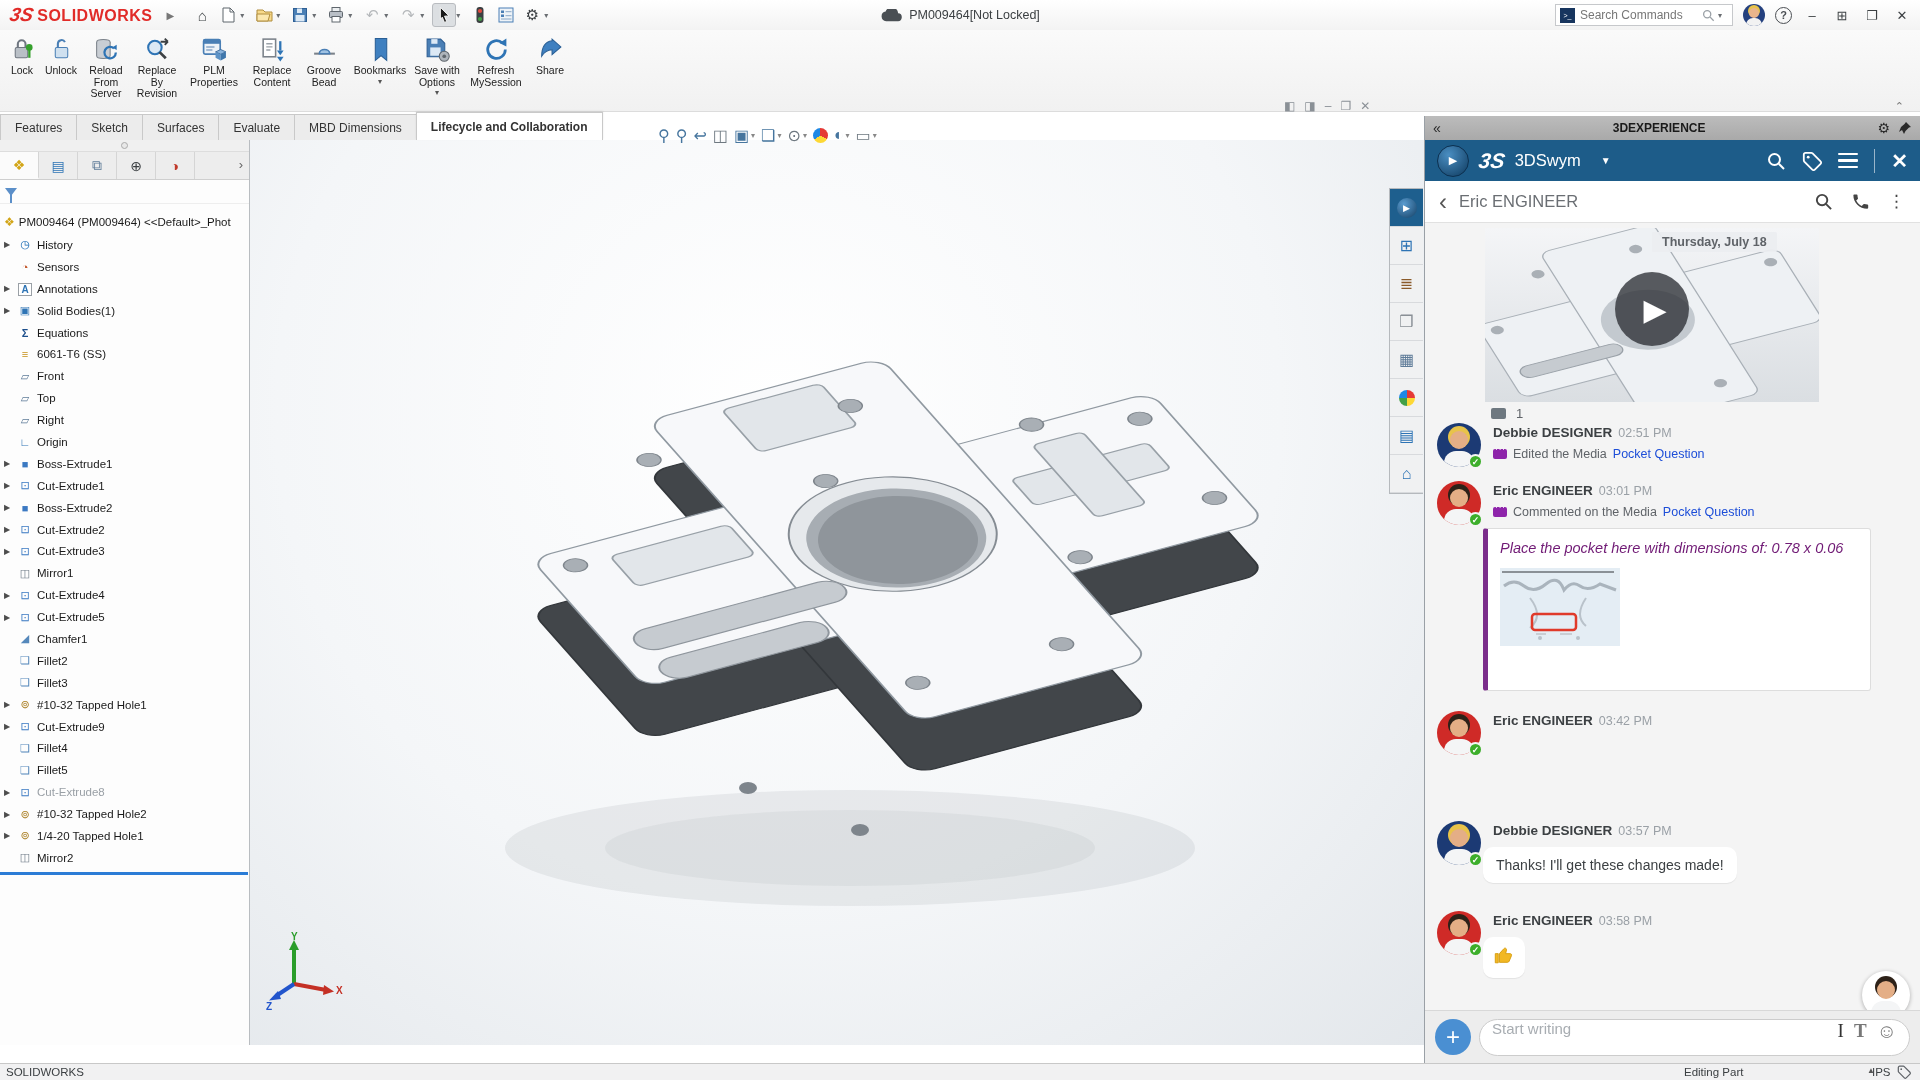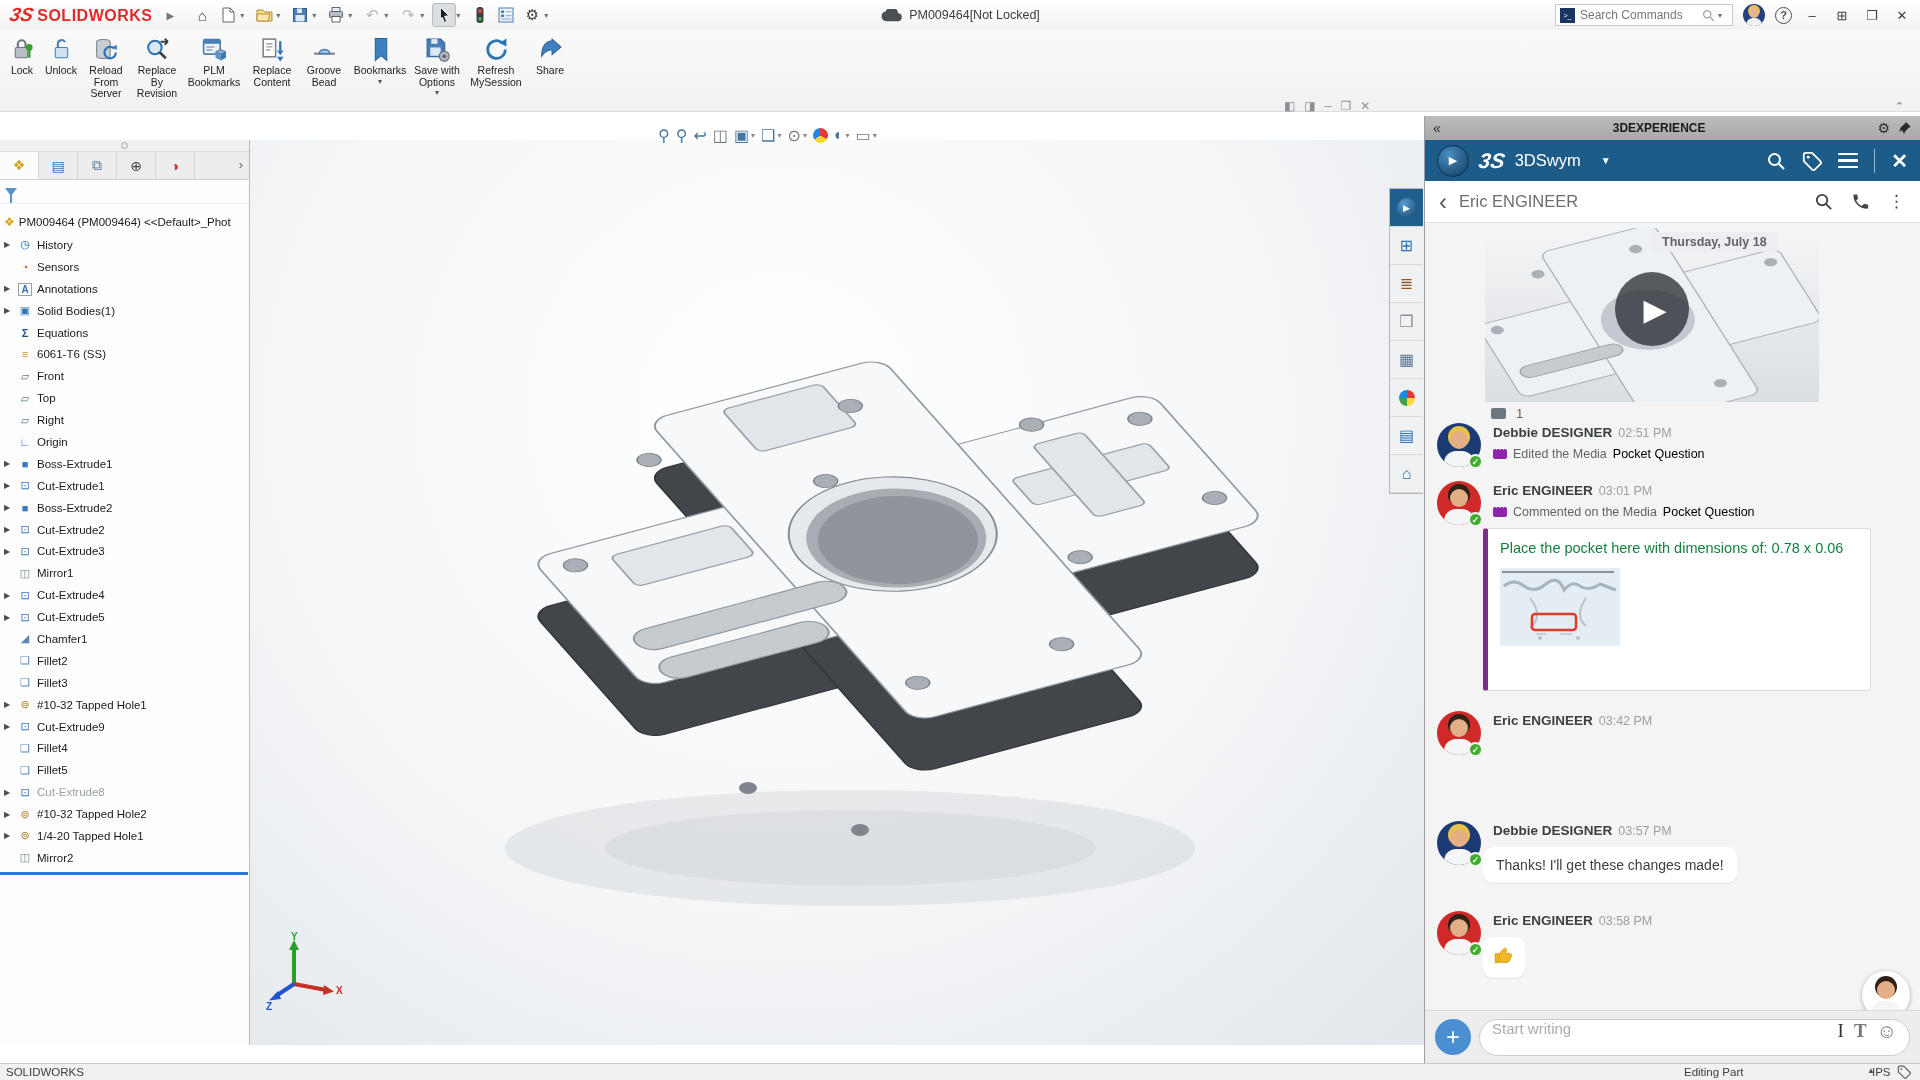--- a/index.html
+++ b/index.html
@@ -165,24 +165,24 @@
   .ava.eric .bg::before { box-shadow:0 -3px 0 2px #2d2118; }
   .ava .bg::after { content:""; position:absolute; left:7px; top:28px; width:30px; height:18px; border-radius:12px 12px 0 0; background:#f4f5f6; }
   .ava .badge { position:absolute; right:-2px; bottom:-2px; width:15px; height:15px; border-radius:50%; background:#3dae2b;
      border:2px solid #f4f4f4; color:#fff; font-size:9px; font-weight:bold; display:flex; align-items:center; justify-content:center; }
   .m-head { position:absolute; left:68px; top:2px; font-size:13.5px; font-weight:bold; color:#3c4043; white-space:nowrap; }
   .m-time { font-weight:normal; color:#9aa0a6; font-size:12.5px; margin-left:6px; }
   .m-activity { position:absolute; left:68px; top:24px; font-size:12.5px; color:#5f6368; display:flex; align-items:center; gap:6px; white-space:nowrap; }
   .act-ic { width:14px; height:10px; background:#8e24aa; border-radius:2px; position:relative; flex:none; }
   .act-ic::before { content:"···"; position:absolute; left:2px; top:-4px; color:#fff; font-size:8px; letter-spacing:1px; }
   .act-ic::after { content:""; position:absolute; left:2px; bottom:-3px; border:3px solid transparent; border-top-color:#8e24aa; }
-  .m-link { color:#000000; }
+  .m-link { color:#1d4ed8; }
   .quote-card { position:absolute; left:58px; top:47px; width:388px; height:163px; background:#fff; border:1px solid #ddd;
      border-left:5px solid #7b2d8b; border-radius:3px; padding:10px 12px; }
-  .quote-text { font-size:14.5px; color:#15803d; line-height:19px; }
+  .quote-text { font-size:14.5px; color:#701a75; line-height:19px;font-style:italic; }
   .quote-img { margin-top:10px; width:120px; height:78px; }
   .bubble { position:absolute; left:58px; background:#fff; border-radius:10px; padding:8px 13px; font-size:14px; color:#3c4043;
      line-height:20px; box-shadow:0 1px 1px rgba(0,0,0,.07); }
   .float-stack { position:absolute; right:10px; display:flex; flex-direction:column; gap:12px; align-items:center; }
   .ring-ava { width:48px; height:48px; border-radius:50%; background:#fff; box-shadow:0 1px 4px rgba(0,0,0,.3); padding:2px; }
   .ring-ava .inner { position:relative; width:44px; height:44px; border-radius:50%; overflow:hidden; background:#cf2a27; }
   .ring-ava .inner::before { content:""; position:absolute; left:13px; top:8px; width:18px; height:18px; border-radius:50%; background:#e4ae86; box-shadow:0 -3px 0 2px #2d2118; }
   .ring-ava .inner::after { content:""; position:absolute; left:7px; top:28px; width:30px; height:18px; border-radius:12px 12px 0 0; background:#f4f5f6; }
 
   .chat-input { height:53px; background:#ededed; border-top:1px solid #d8d8d8; display:flex; align-items:center; padding:0 10px; gap:8px; }
@@ -342,21 +342,21 @@
     </div>
     <div class="tbtn" style="width:60px">
       <svg viewBox="0 0 26 26">
           <rect x="2.5" y="3.5" width="16" height="14" rx="1.5" fill="#eef3f8" stroke="#4a7fb5" stroke-width="1.6"></rect>
           <rect x="2.5" y="3.5" width="16" height="4" fill="#4a7fb5"></rect>
           <path d="M5 10.5h8M5 13.5h6" stroke="#8aa8c8" stroke-width="1.4"></path>
           <polygon points="19,13 24,15.3 19,17.6 14,15.3" fill="#8ab4dd" stroke="#2e5f94" stroke-width=".8"></polygon>
           <polygon points="14,15.3 19,17.6 19,23.5 14,21" fill="#5c92c6"></polygon>
           <polygon points="24,15.3 19,17.6 19,23.5 24,21" fill="#3f77ac"></polygon>
         </svg>
-      <span class="tlabel">PLM Bookmarks</span>
+      <span class="tlabel">PLM Properties</span>
     </div>
     <div class="tbtn" style="width:56px">
       <svg viewBox="0 0 26 26">
           <rect x="4" y="3" width="12" height="17" fill="#fff" stroke="#7b828a" stroke-width="1.5"></rect>
           <path d="M7 7.5h6M7 10.5h6M7 13.5h4" stroke="#9aa1a8" stroke-width="1.3"></path>
           <path d="M20.5 5v9" stroke="#2e74b5" stroke-width="2.2"></path>
           <polygon points="20.5,18.5 17.3,14 23.7,14" fill="#2e74b5"></polygon>
           <polygon points="20.5,2 17.3,6.5 23.7,6.5" fill="#2e74b5" transform="translate(0,18) scale(1,-1) translate(0,-8.5)"></polygon>
         </svg>
       <span class="tlabel">Replace Content</span>
@@ -395,20 +395,28 @@
     </div>
     <div class="tbtn" style="width:40px">
       <svg viewBox="0 0 26 26">
           <path d="M14.5 4.5c-7.5 1-10 7.5-10 15 2.7-4.3 5.4-6 10-6.2V18l8.5-7.5L14.5 3z" fill="#3f80c0" stroke="#2a5f95"></path>
         </svg>
       <span class="tlabel">Share</span>
     </div>
     <span class="collapse-up" style="position:absolute; right:16px; top:70px;">⌃</span>
   </div>
 
+  <div id="ribbon-tabs">
+    <div class="rtab">Features</div>
+    <div class="rtab">Sketch</div>
+    <div class="rtab">Surfaces</div>
+    <div class="rtab">Evaluate</div>
+    <div class="rtab">MBD Dimensions</div>
+    <div class="rtab" data-active="true">Lifecycle and Collaboration</div>
+  </div>
 
   <div id="viewport">
     <svg id="part-svg" viewBox="0 0 1174 905">
       <ellipse cx="600" cy="708" rx="345" ry="58" fill="rgba(100,110,120,.10)"></ellipse>
       <ellipse cx="600" cy="708" rx="245" ry="38" fill="rgba(100,110,120,.07)"></ellipse>
 
       <g transform="translate(648,452) scale(1,0.55) rotate(-26)" fill="#42464a" stroke="#33373b" stroke-width="2">
         <rect x="-345" y="-130" width="690" height="260" rx="22"></rect>
         <rect x="-130" y="-305" width="260" height="610" rx="22"></rect>
       </g>

